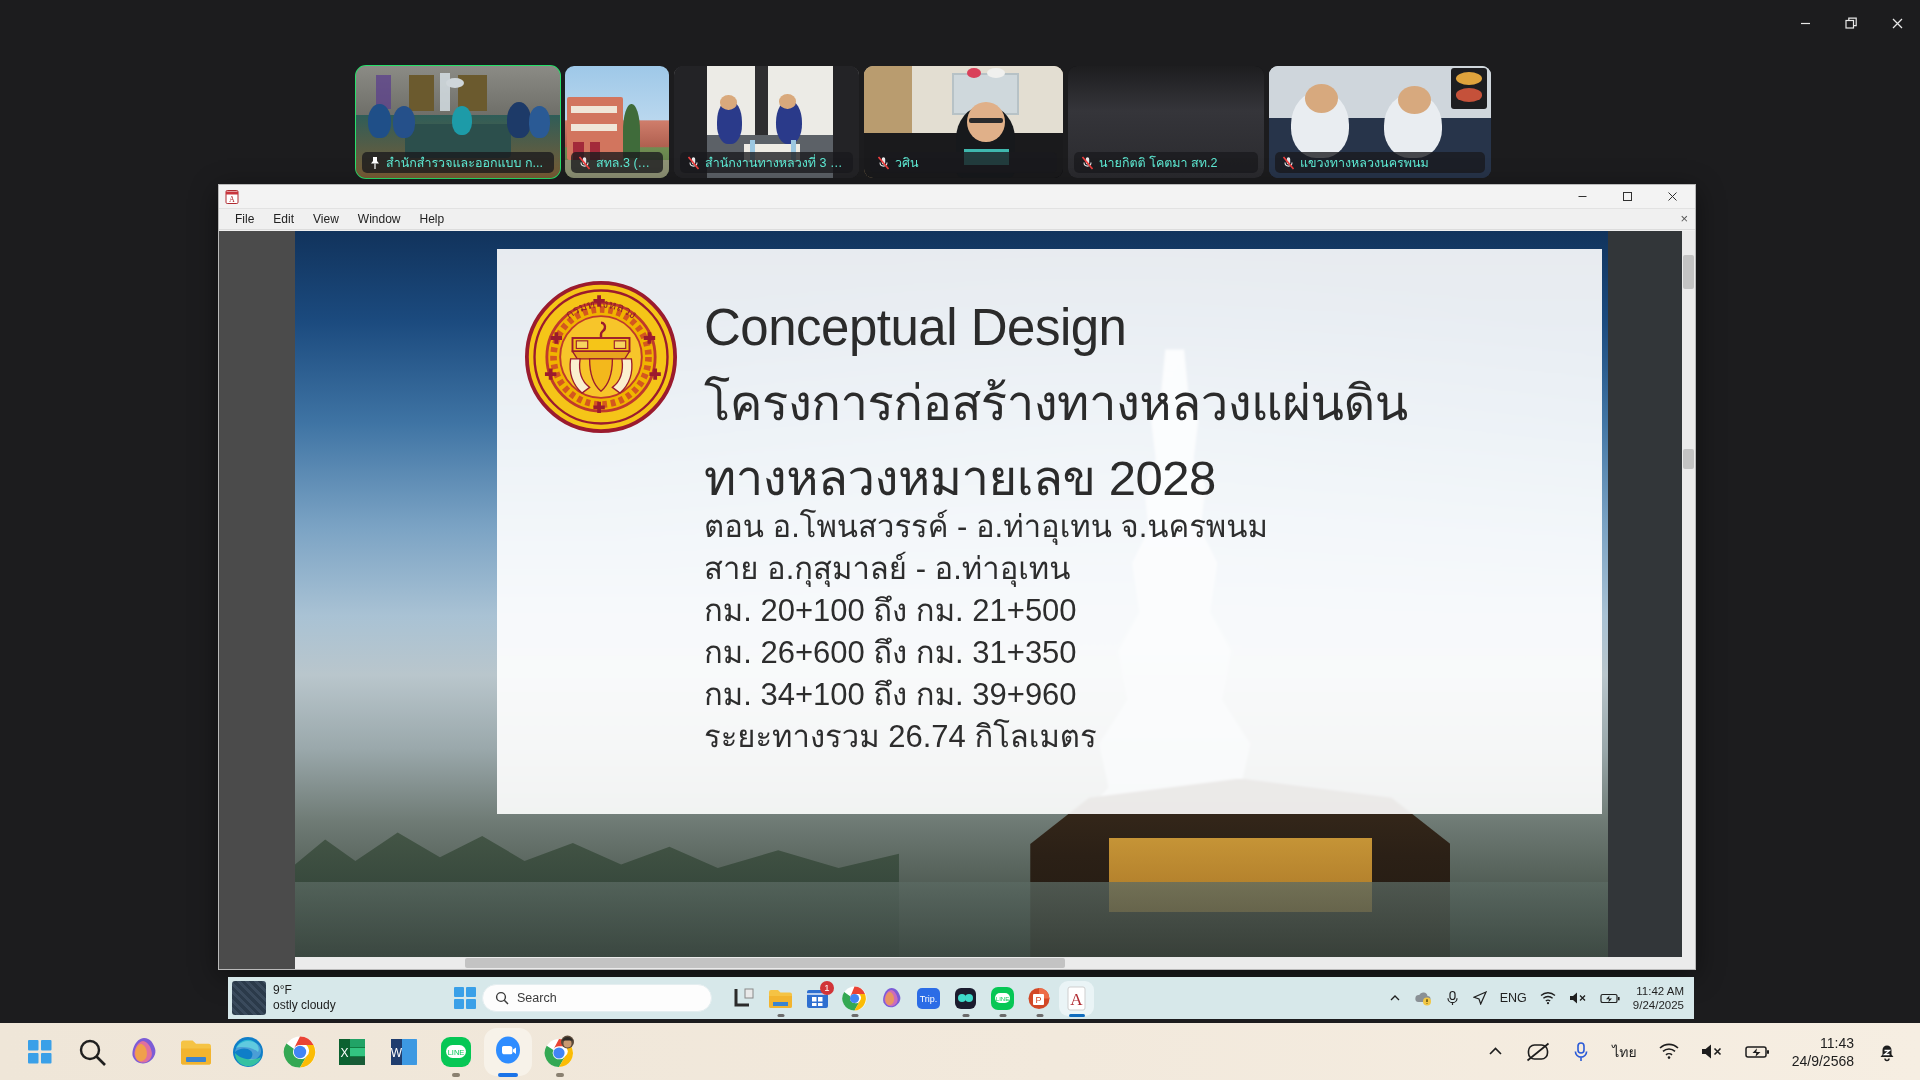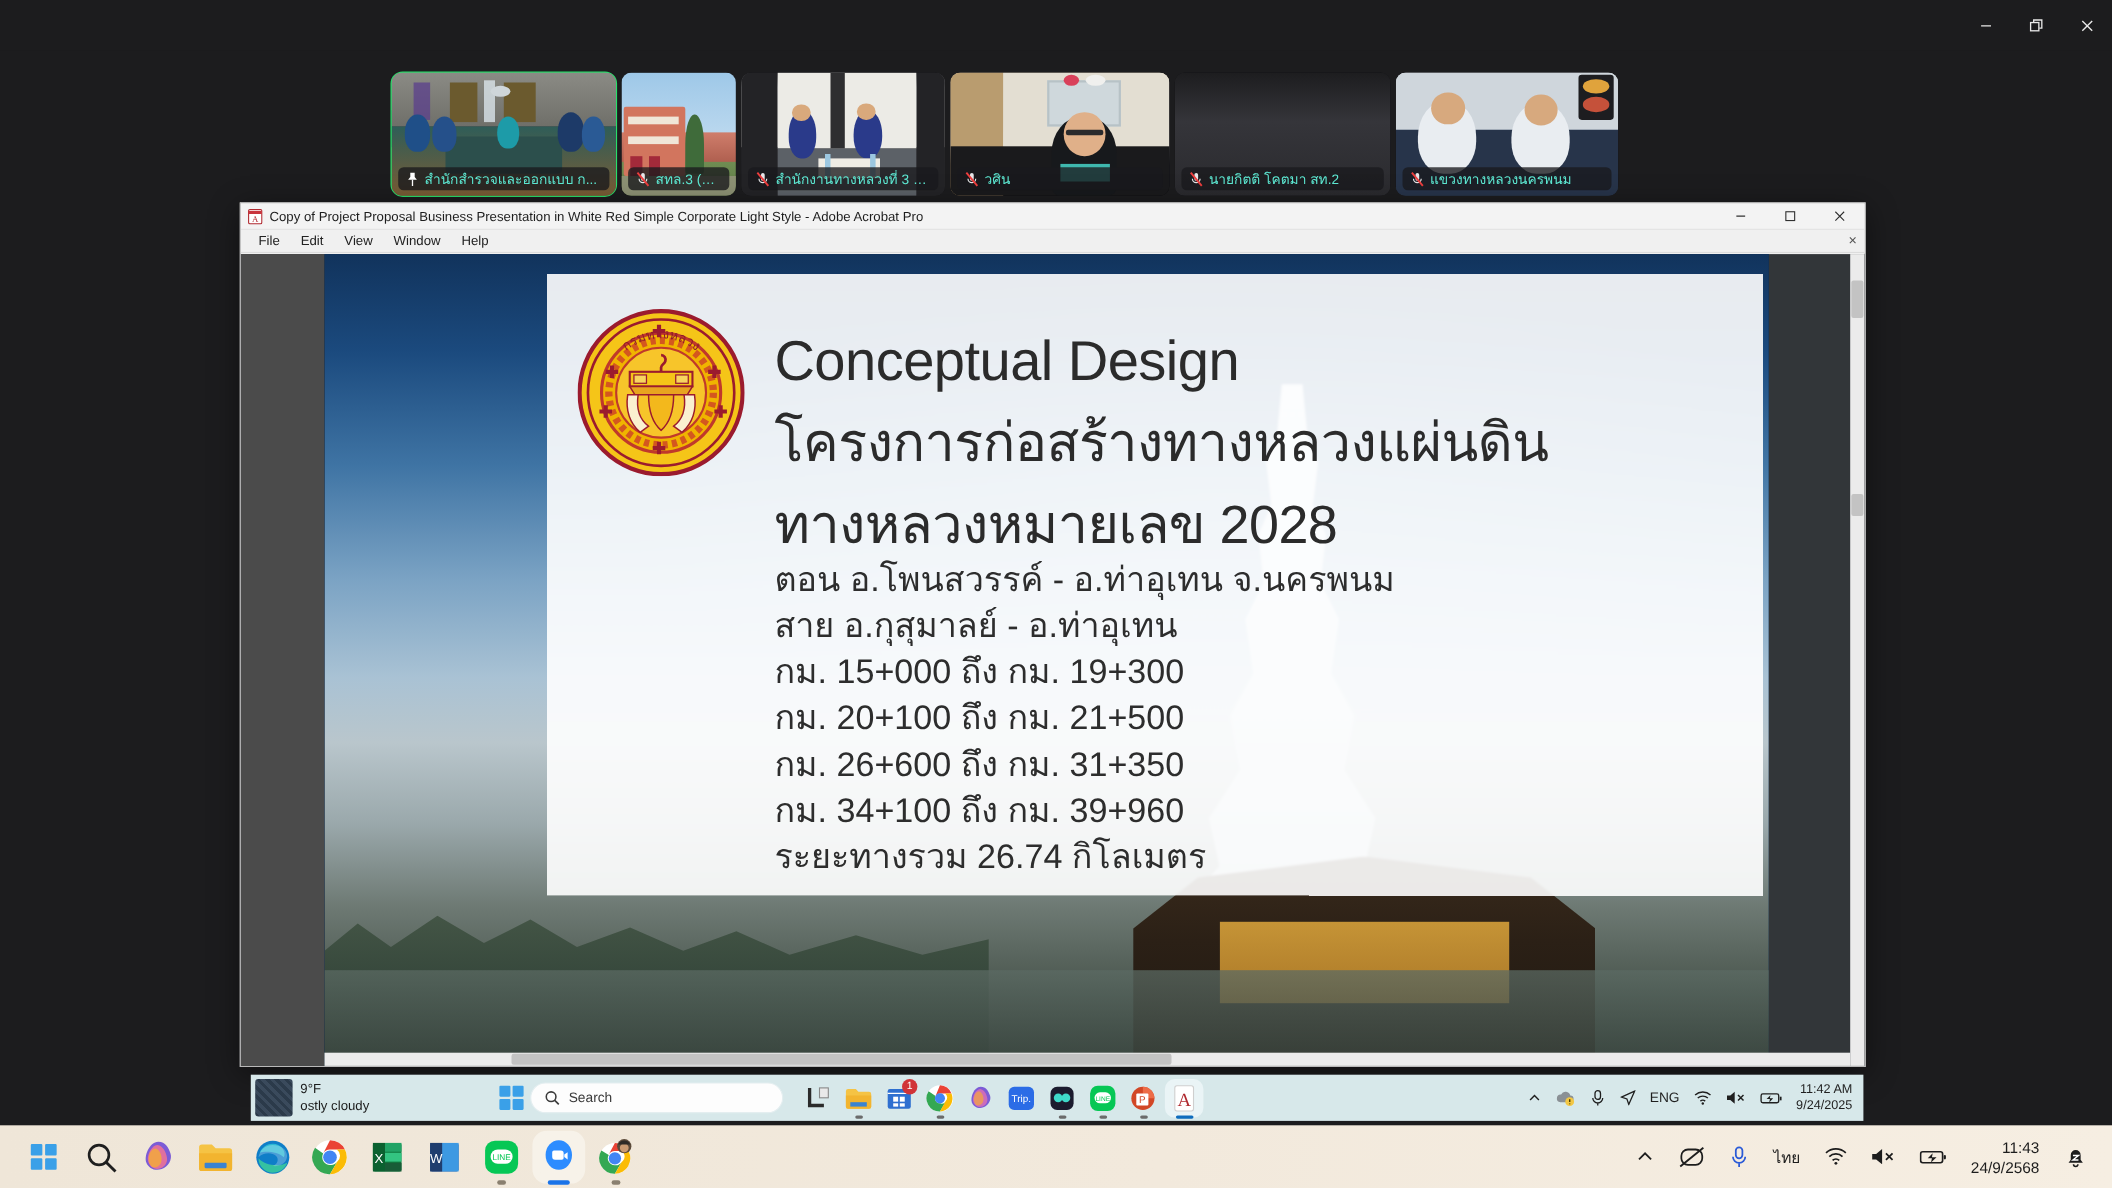--- a/index.html
+++ b/index.html
@@ -331,21 +331,21 @@
         <div class="lbl-chip">
           <svg class="ic-mic-muted" viewBox="0 0 13 14">
             <path d="M6.5 1.2a1.7 1.7 0 011.7 1.7v3.8a1.7 1.7 0 11-3.4 0V2.9A1.7 1.7 0 016.5 1.2z" fill="#e8e8ea"></path>
             <path d="M3 6.6a3.5 3.5 0 007 0" stroke="#e8e8ea" stroke-width="1.1" fill="none"></path>
             <path d="M1.5 1l10 12" stroke="#ef3e3e" stroke-width="1.7"></path>
           </svg>
           <span class="lbl-txt">นายกิตติ โคตมา สท.2</span>
         </div>
       </div>
 
-      <div class="thumb" style="width:202px">
+      <div class="thumb" style="width:222px">
         <div class="thumb-img">
           <div class="scene scene-f"></div>
           <div style="position:absolute;left:0;top:0;width:100%;height:46%;background:#cfd6dc"></div>
           <div style="position:absolute;right:2%;top:2%;width:16%;height:36%;background:#1d1d20;border-radius:3px"></div>
           <div style="position:absolute;right:4%;top:5%;width:12%;height:12%;border-radius:50%;background:#e0a33c"></div>
           <div style="position:absolute;right:4%;top:20%;width:12%;height:12%;border-radius:50%;background:#c5513a"></div>
           <div style="position:absolute;left:0;top:46%;width:100%;height:54%;background:#27344a"></div>
           <div class="fig" style="left:10%;top:22%;width:26%;height:60%;background:#e9edf1"></div>
           <div class="fig" style="left:16%;top:16%;width:15%;height:26%;border-radius:50%;background:#d7a97e"></div>
           <div class="fig" style="left:52%;top:24%;width:26%;height:58%;background:#e9edf1"></div>
@@ -365,21 +365,20 @@
   </div>
 
   <div class="acro">
 
     <div class="acro-title">
       <svg width="14" height="14" viewBox="0 0 14 14">
         <rect x="1" y="0.5" width="12" height="13" rx="1.2" fill="#fff" stroke="#b02a30"></rect>
         <path d="M1 1.5h12v3H1z" fill="#c9353d"></path>
         <text x="7" y="11.6" font-size="8" fill="#b02a30" text-anchor="middle" font-family="Liberation Serif, serif">A</text>
       </svg>
-      <span class="t-txt">Copy of Project Proposal Business Presentation in White Red Simple Corporate Light Style - Adobe Acrobat Pro</span>
       <div class="acro-wc">
         <div>
           <svg width="11" height="11" viewBox="0 0 11 11">
               <path d="M1.5 5.5h8" stroke="#303030" stroke-width="1"></path>
             </svg>
         </div>
         <div>
           <svg width="11" height="11" viewBox="0 0 11 11">
               <rect x="1.5" y="1.5" width="8" height="8" fill="none" stroke="#303030" stroke-width="1"></rect>
             </svg>
@@ -446,21 +445,20 @@
             <path d="M102 82c2 14-2 24-10 30l8 6c10-9 14-22 12-36z" fill="#faf0d0" stroke="#9b1b2e" stroke-width="1.4"></path>
             <path d="M68 82h24c0 16-5 28-12 34-7-6-12-18-12-34z" fill="#f3b81c" stroke="#9b1b2e" stroke-width="1.4"></path>
           </svg>
 
           <div class="slide-text">
             <div class="s-h1">Conceptual Design</div>
             <div class="s-h1 thai">โครงการก่อสร้างทางหลวงแผ่นดิน</div>
             <div class="s-h1 thai">ทางหลวงหมายเลข 2028</div>
             <div class="s-sub">ตอน อ.โพนสวรรค์ - อ.ท่าอุเทน จ.นครพนม</div>
             <div class="s-sub">สาย อ.กุสุมาลย์ - อ.ท่าอุเทน</div>
-            <div class="s-sub">กม. 15+000 ถึง กม. 19+300</div>
             <div class="s-sub">กม. 20+100 ถึง กม. 21+500</div>
             <div class="s-sub">กม. 26+600 ถึง กม. 31+350</div>
             <div class="s-sub">กม. 34+100 ถึง กม. 39+960</div>
             <div class="s-sub">ระยะทางรวม 26.74 กิโลเมตร</div>
           </div>
         </div>
       </div>
 
       <div class="acro-vscroll">
         <div class="acro-vthumb"></div>

